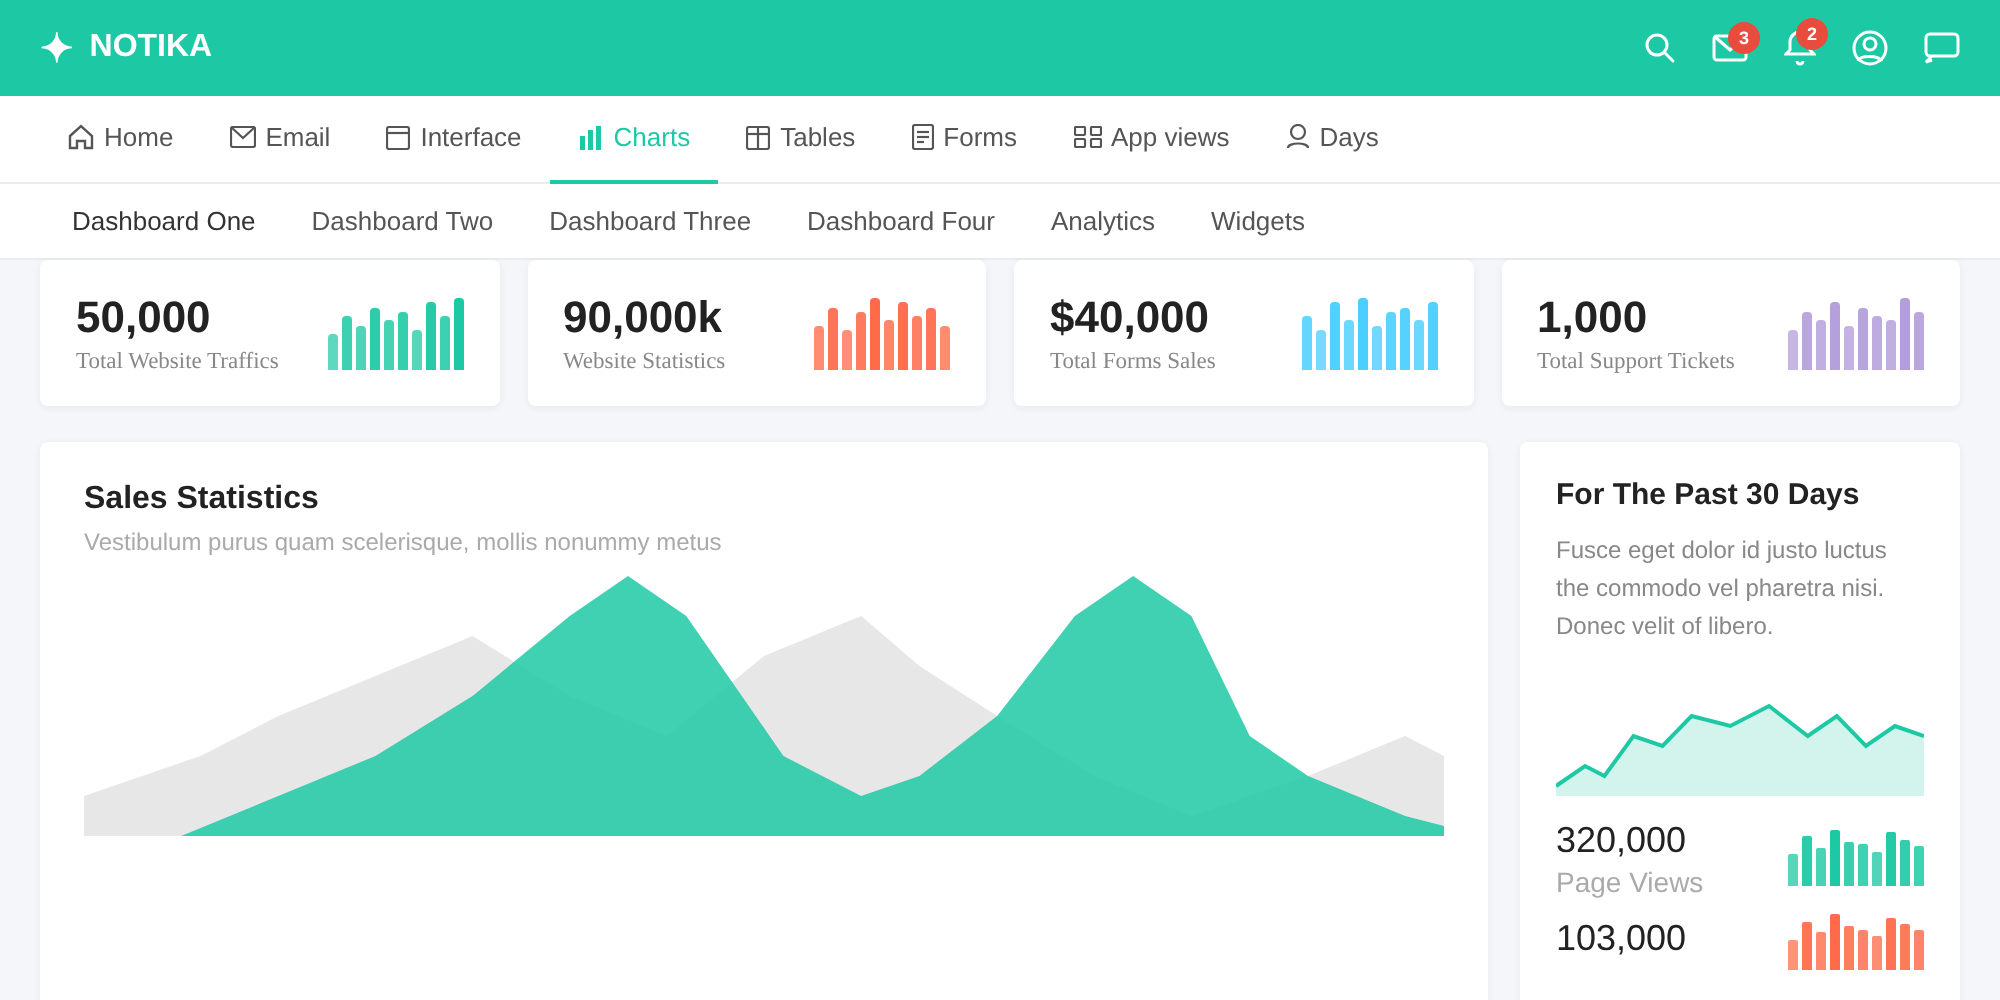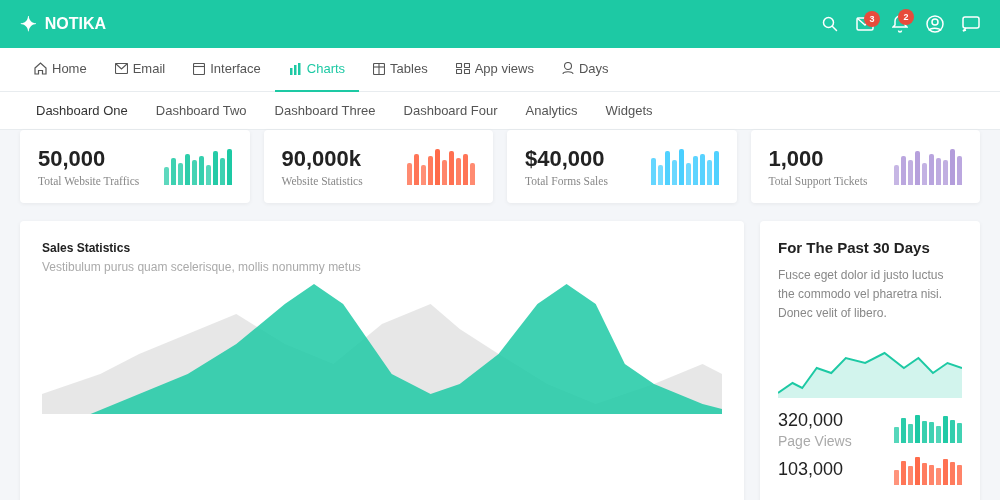--- a/index.html
+++ b/index.html
@@ -148,21 +148,21 @@
     .sales-stats-card {
       background: white;
       border-radius: 4px;
       padding: 20px 22px;
       flex: 1;
       box-shadow: 0 1px 4px rgba(0,0,0,0.06);
       min-height: 220px;
       overflow: hidden;
     }
     .card-title {
-      font-size: 12px;
+      font-size: 16px;
       font-weight: 700;
       color: #222;
       margin-bottom: 5px;
     }
     .card-subtitle {
       font-size: 12px;
       color: #aaa;
       margin-bottom: 0;
     }
 
@@ -312,20 +312,31 @@
   </div>
   <div class="nav-primary-item">
     <span class="nav-icon">
       <svg width="12" height="12" viewBox="0 0 12 12" fill="none">
           <rect x="0.5" y="0.5" width="11" height="11" rx="1" stroke="currentColor" stroke-width="1.1"></rect>
           <line x1="0.5" y1="4" x2="11.5" y2="4" stroke="currentColor" stroke-width="1.1"></line>
           <line x1="6" y1="0.5" x2="6" y2="11.5" stroke="currentColor" stroke-width="1.1"></line>
         </svg>
     </span>
     <span>Tables</span>
+  </div>
+  <div class="nav-primary-item">
+    <span class="nav-icon">
+      <svg width="11" height="13" viewBox="0 0 11 13" fill="none">
+          <rect x="0.5" y="0.5" width="10" height="12" rx="1" stroke="currentColor" stroke-width="1.1"></rect>
+          <line x1="2.5" y1="4" x2="8.5" y2="4" stroke="currentColor" stroke-width="1.1"></line>
+          <line x1="2.5" y1="6.5" x2="8.5" y2="6.5" stroke="currentColor" stroke-width="1.1"></line>
+          <line x1="2.5" y1="9" x2="6" y2="9" stroke="currentColor" stroke-width="1.1"></line>
+        </svg>
+    </span>
+    <span>Forms</span>
   </div>
   <div class="nav-primary-item">
     <span class="nav-icon">
       <svg width="14" height="11" viewBox="0 0 14 11" fill="none">
           <rect x="0.5" y="0.5" width="5" height="4" rx="0.5" stroke="currentColor" stroke-width="1.1"></rect>
           <rect x="8.5" y="0.5" width="5" height="4" rx="0.5" stroke="currentColor" stroke-width="1.1"></rect>
           <rect x="0.5" y="6.5" width="5" height="4" rx="0.5" stroke="currentColor" stroke-width="1.1"></rect>
           <rect x="8.5" y="6.5" width="5" height="4" rx="0.5" stroke="currentColor" stroke-width="1.1"></rect>
         </svg>
     </span>

